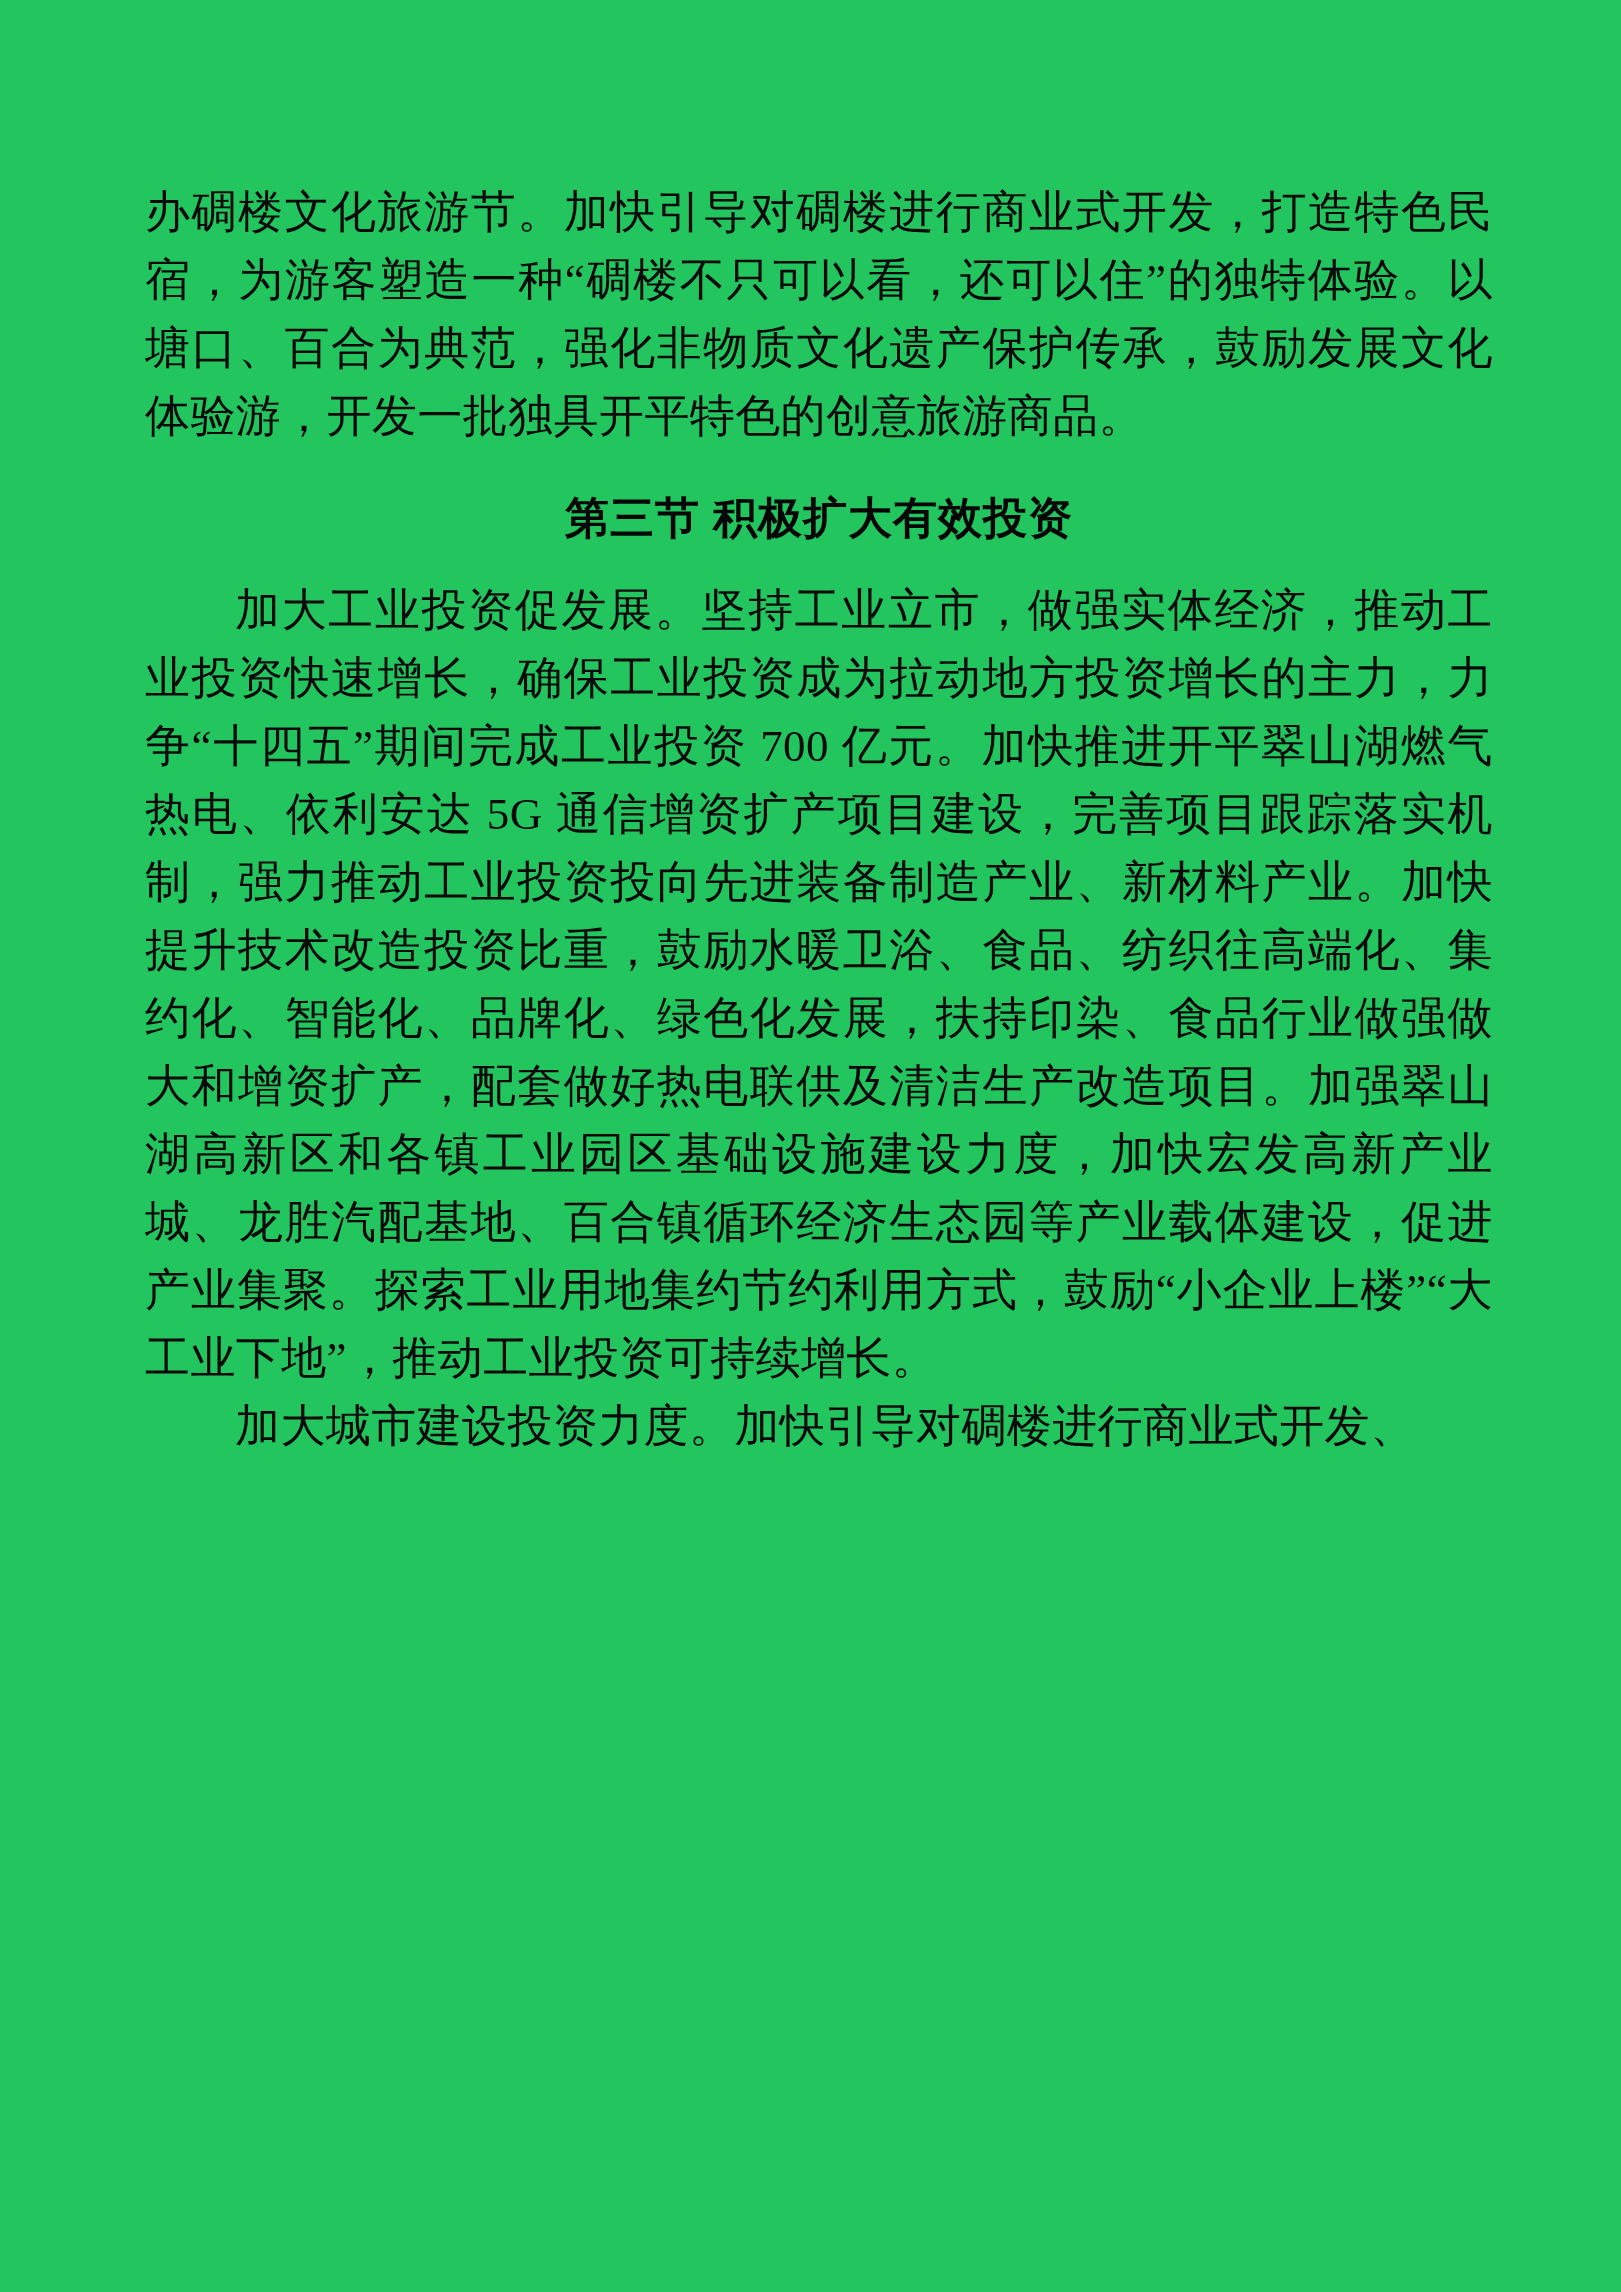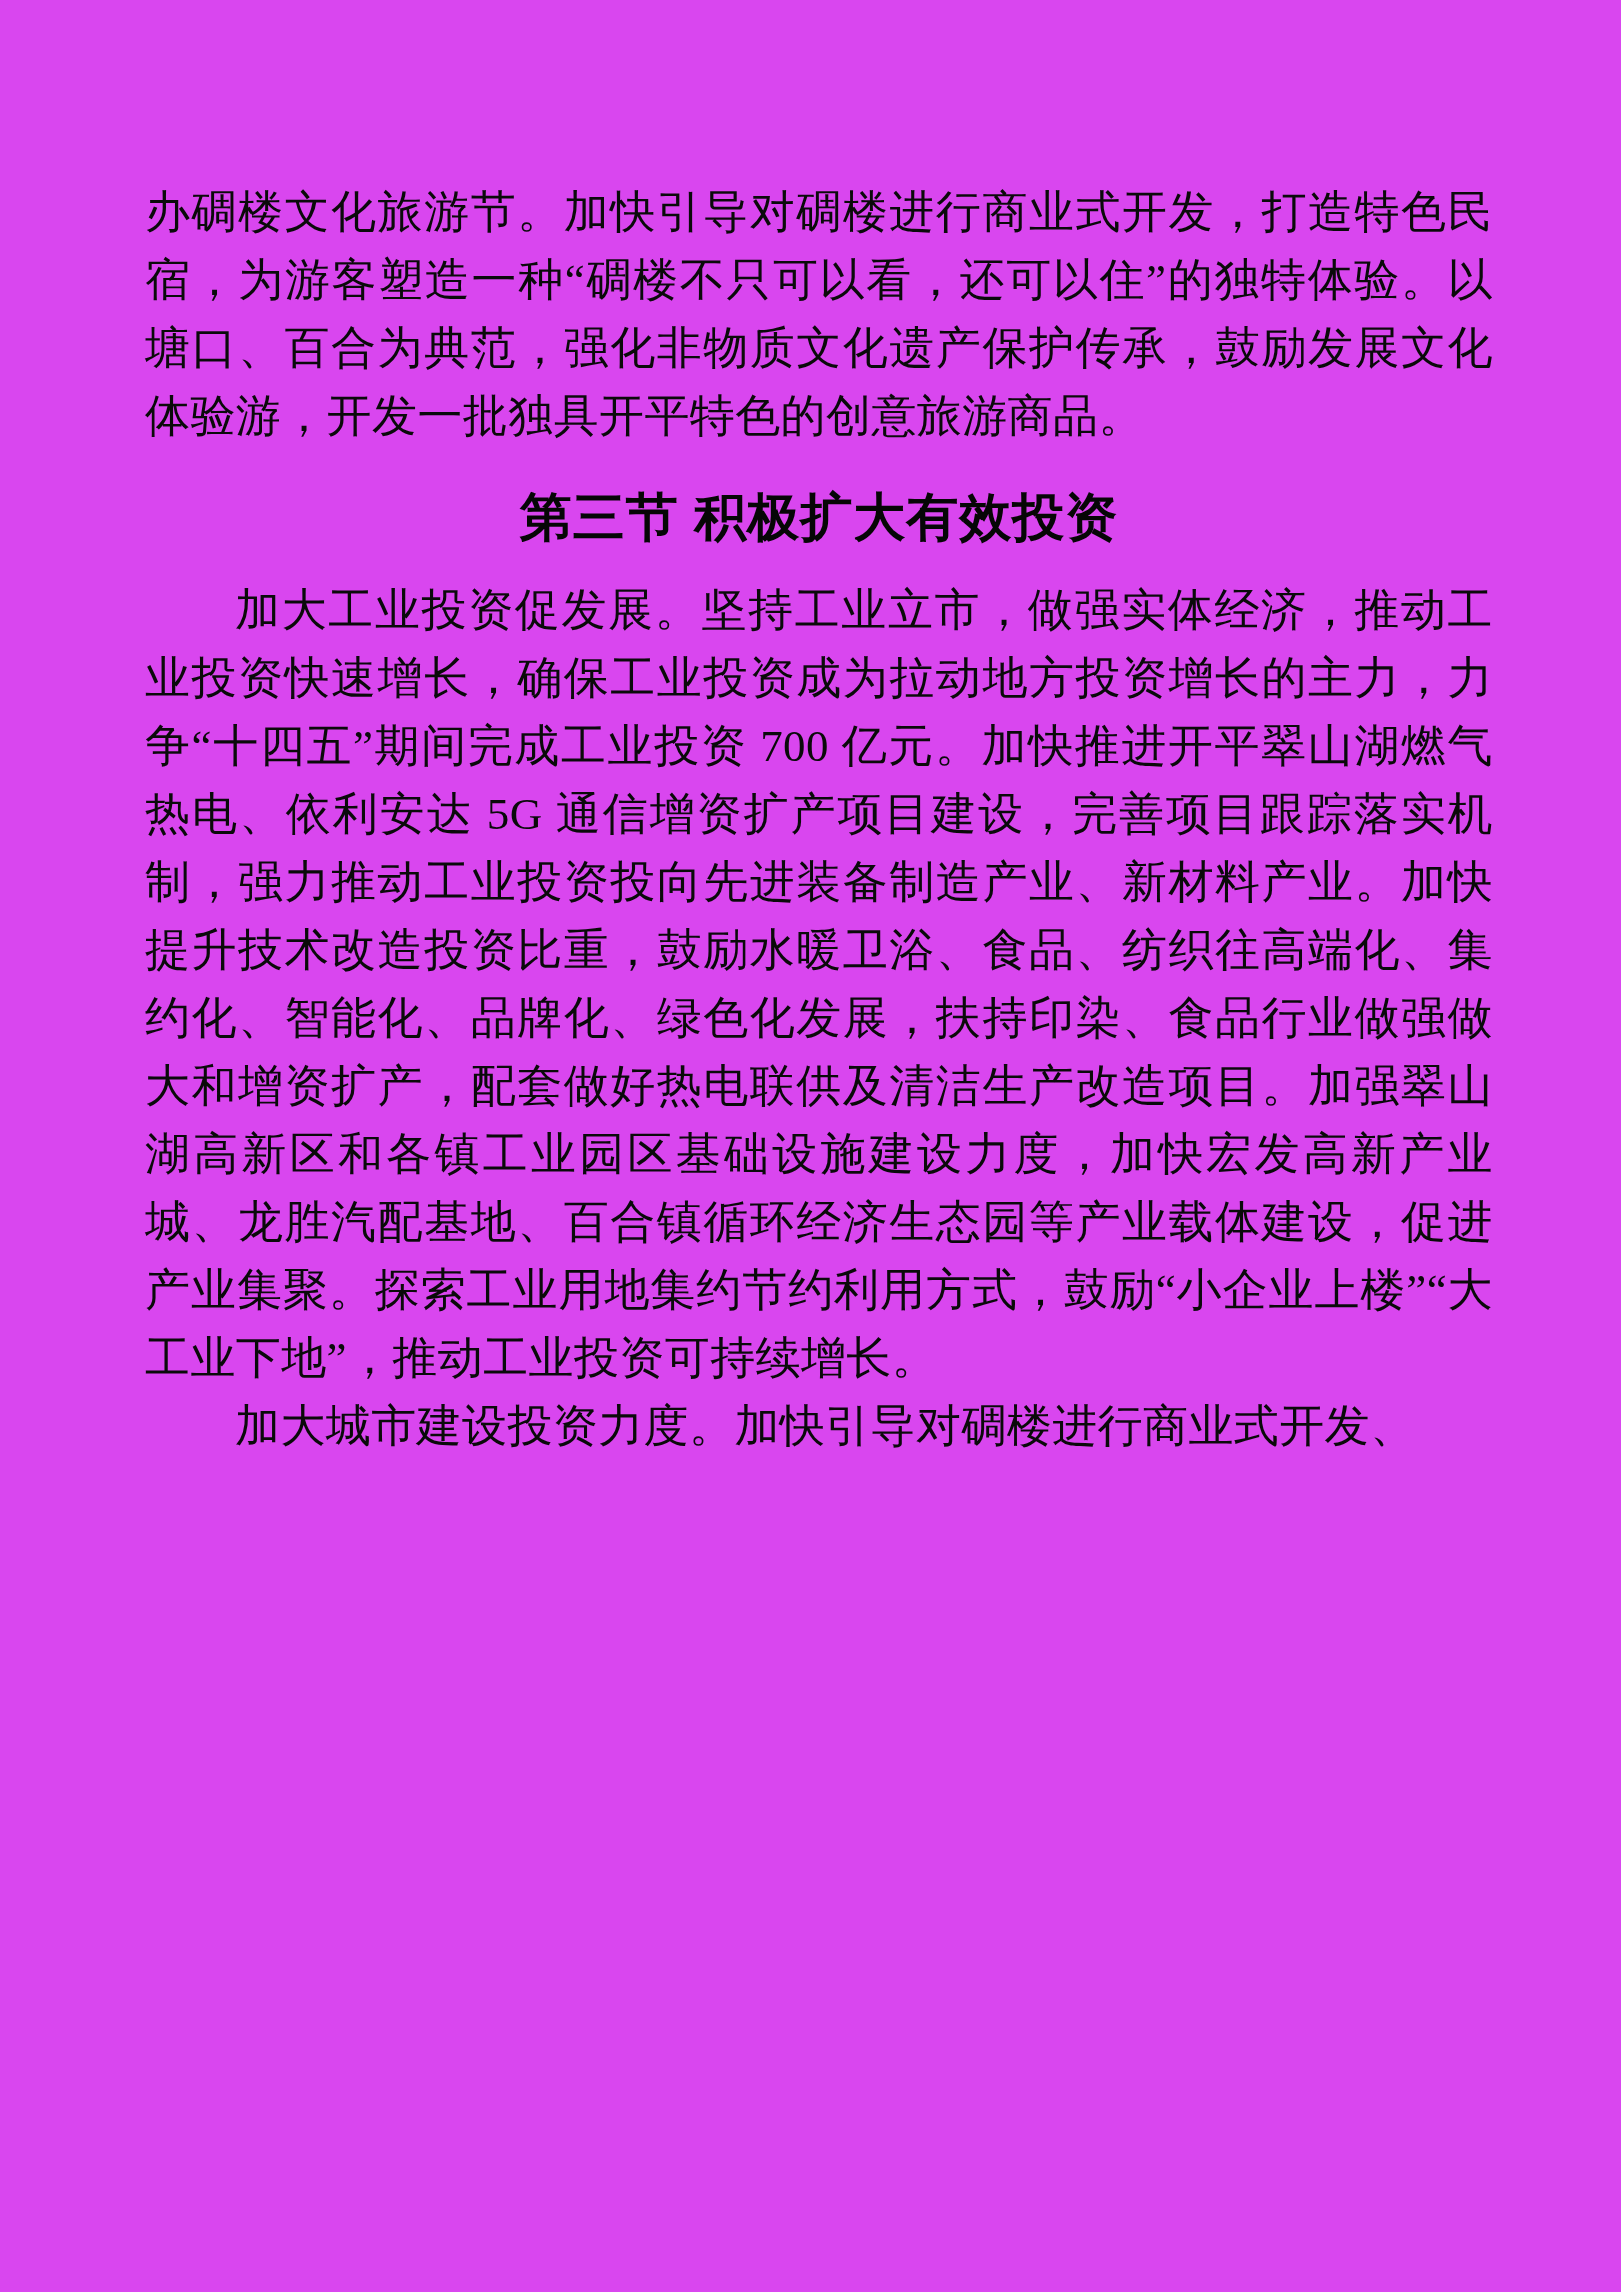--- a/index.html
+++ b/index.html
@@ -5,21 +5,21 @@
   html, body {
     margin: 0;
     padding: 0;
     background: #ffffff;
   }
   .page {
     position: relative;
     width: 1621px;
     height: 2293px;
     margin: 0 auto;
-    background: #d946ef;
+    background: #22c55e;
     box-sizing: border-box;
     overflow: hidden;
   }
   .content {
     position: absolute;
     left: 145px;
     top: 178px;
     width: 1348px;
   }
   .para {
@@ -33,21 +33,21 @@
     letter-spacing: 0.4px;
   }
   .para.indent {
     text-indent: 2em;
   }
   .lead {
     font-weight: normal;
   }
   .section-heading {
     font-family: "Liberation Sans", "DejaVu Sans", sans-serif;
-    font-size: 52px;
+    font-size: 44px;
     font-weight: bold;
     color: #060606;
     text-align: center;
     line-height: 69px;
     margin: 27.4px 0 23.5px 0;
     letter-spacing: 1px;
   }
   .spacer-xs { height: 5.9px; }
   .page-number {
     position: absolute;

